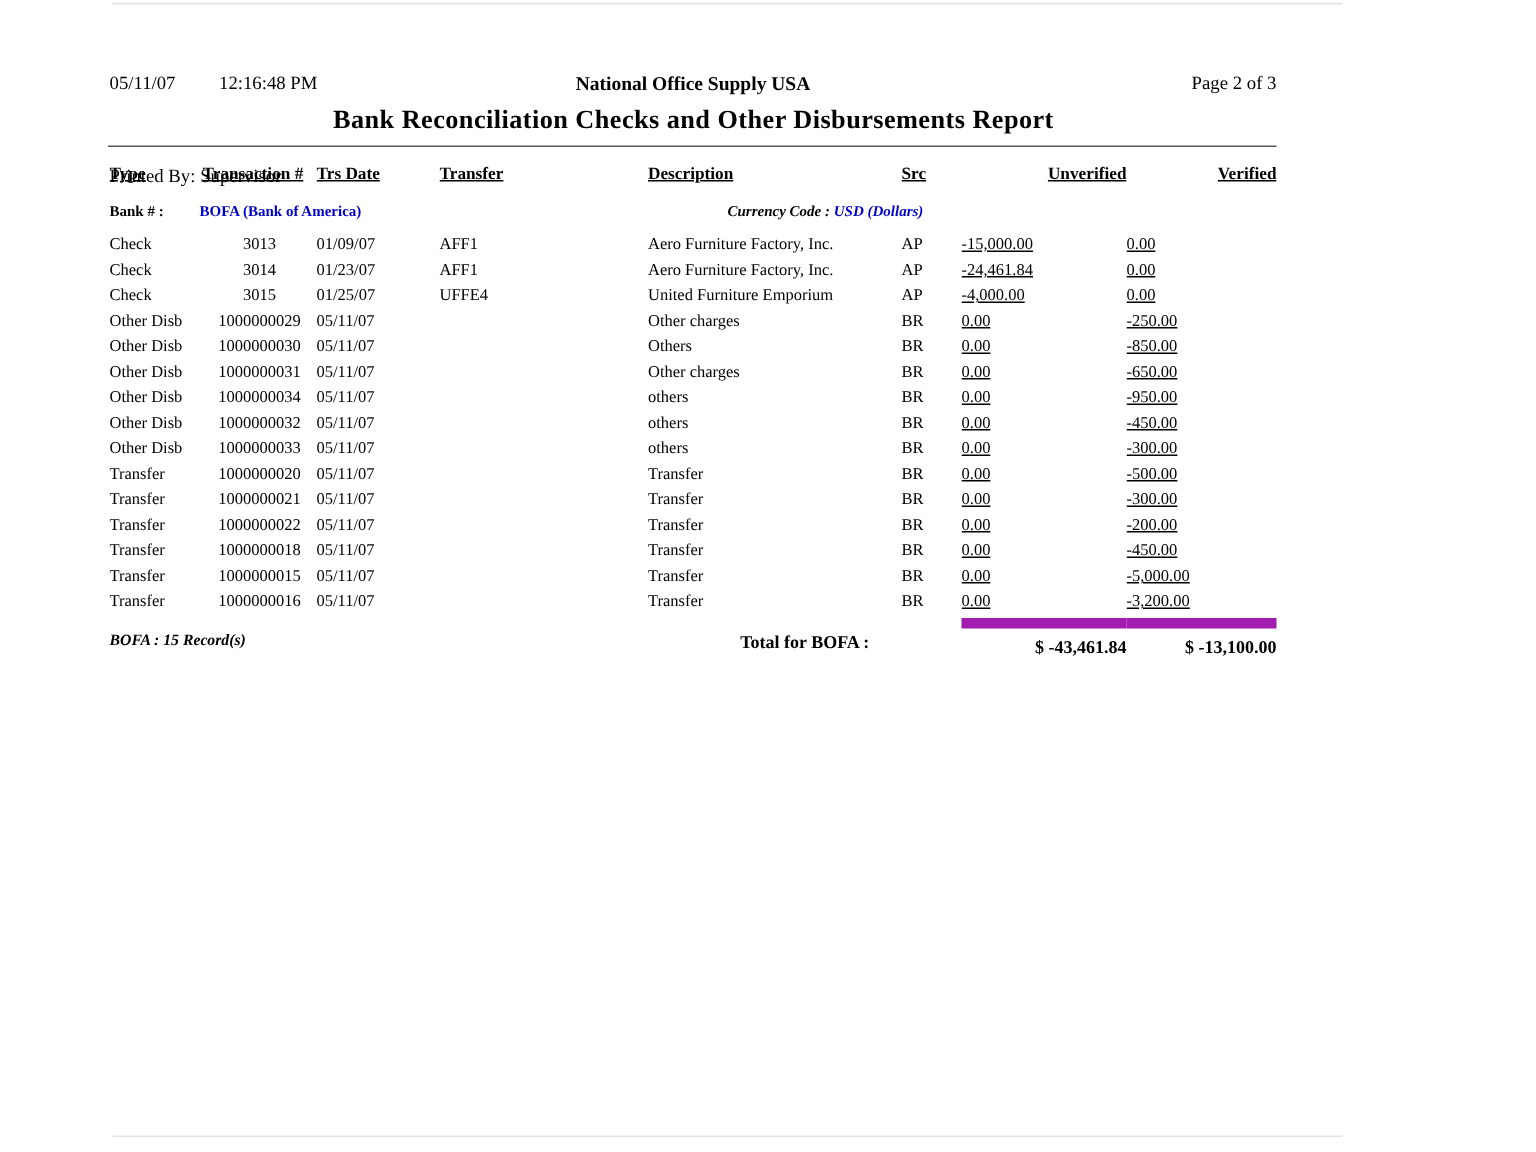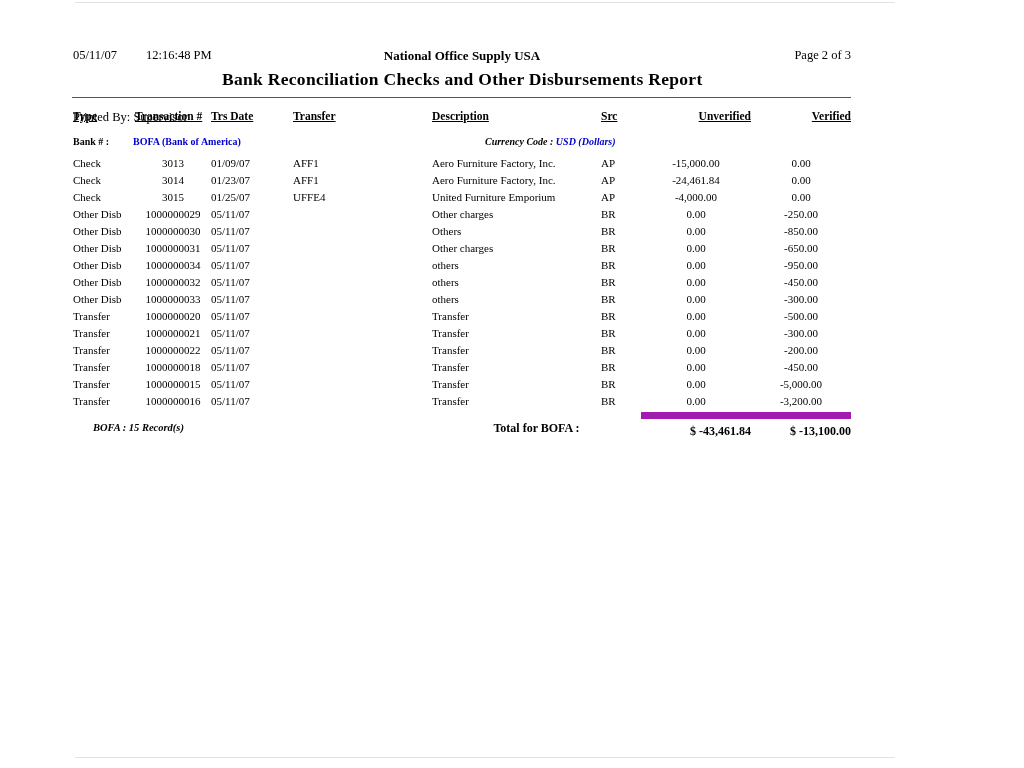--- a/index.html
+++ b/index.html
@@ -34,23 +34,23 @@
   tr.colhead th.num{text-align:right;}
   tr.bankrow td{height:21px;font-weight:bold;font-size:10px;position:relative;}
   .bank-label{display:inline-block;width:60px;}
   .blue{color:#0000cc;font-weight:bold;}
   .currency-wrap{position:absolute;left:412px;top:0;font-style:italic;}
   tr.datarow td{height:17px;font-size:11px;}
   td.c-txn{text-align:center;}
   td.c-date,th.h-date{padding-left:7px;}
   th.h-desc span{margin-left:0;display:inline-block;}
   td.c-src,th.h-src{padding-left:4px;}
-  td.c-unv,td.c-ver{text-align:center;}
+  td.c-unv,td.c-ver{text-align:left;text-decoration:underline;}
   tr.totalrow td{padding-top:5px;}
-  .rec-count{font-style:italic;font-weight:bold;font-size:10.5px;margin-left:20px;}
+  .rec-count{font-style:italic;font-weight:bold;font-size:10.5px;}
   td.total-label{text-align:center;padding-right:40px;font-weight:bold;font-size:12px;font-family:Liberation Serif, serif;}
   td.total-amt{border-top:7px solid #a21caf;text-align:right;font-weight:bold;font-size:12px;white-space:pre;padding-top:7px;}
 </style>
 </head>
 <body>
 
 <div class="page-edge edge-top"></div>
 <div class="page-edge edge-bottom"></div>
 
 <div class="hdr">

